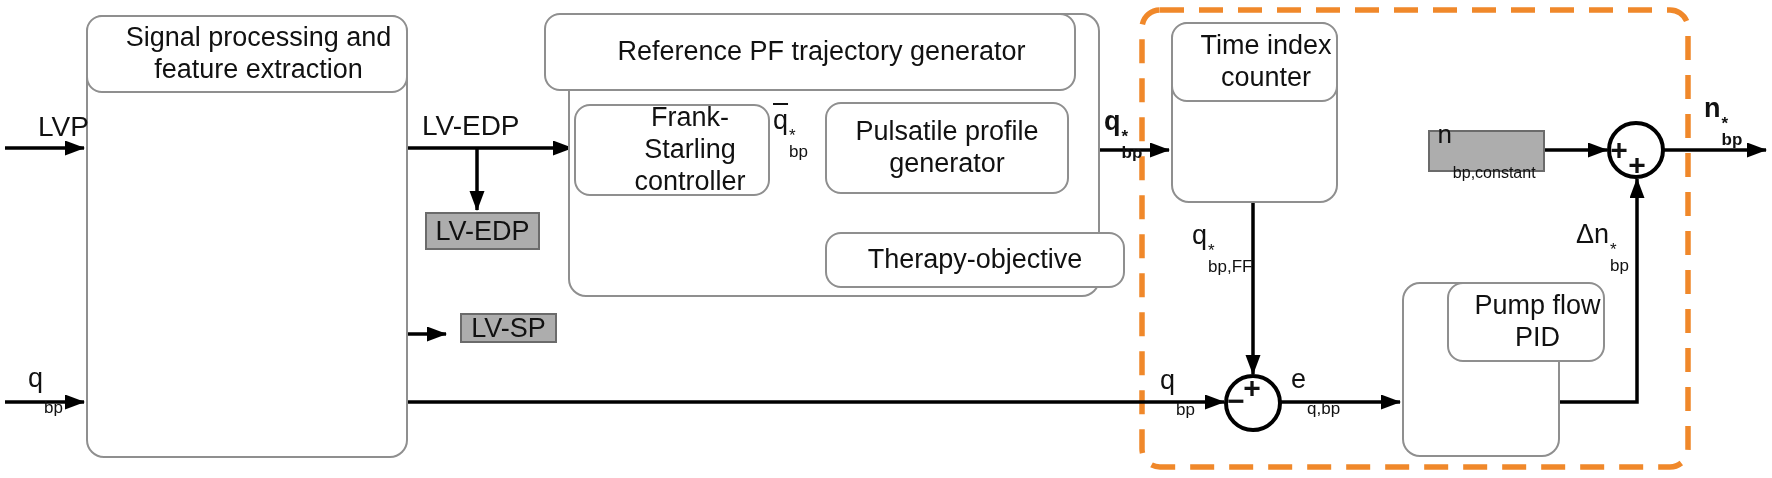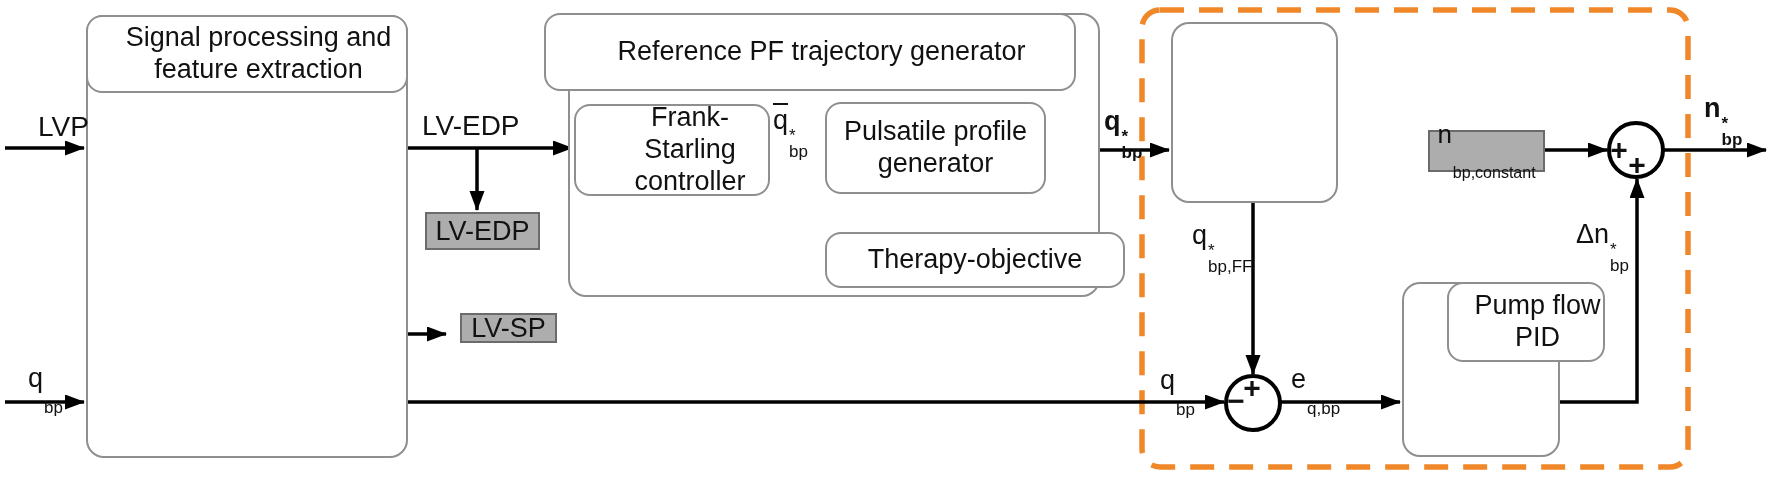--- a/index.html
+++ b/index.html
@@ -72,28 +72,31 @@
     <span>Signal processing and feature extraction</span>
   </div>
 
   <div class="box outer" style="left:568px;top:13px;width:532px;height:284px;"></div>
   <div class="box titlebox" style="left:544px;top:13px;width:532px;height:78px;">
     <span>Reference PF trajectory generator</span>
   </div>
   <div class="box" style="left:574px;top:104px;width:196px;height:92px;padding-left:36px;">
     <span>Frank-Starling controller</span>
   </div>
-  <div class="box" style="left:825px;top:102px;width:221px;height:92px;">
+  <div class="box" style="left:825px;top:102px;width:244px;height:92px;">
     <span>Pulsatile profile generator</span>
   </div>
   <div class="box" style="left:825px;top:232px;width:300px;height:56px;">
     <span>Therapy-objective</span>
   </div>
 
   <div class="box outer" style="left:1171px;top:22px;width:167px;height:181px;"></div>
+  <div class="box titlebox" style="left:1171px;top:22px;width:167px;height:80px;">
+    <span>Time index counter</span>
+  </div>
 
   <div class="box outer" style="left:1402px;top:282px;width:158px;height:175px;"></div>
   <div class="box titlebox" style="left:1447px;top:282px;width:158px;height:80px;">
     <span>Pump flow PID</span>
   </div>
 
   <div class="graybox" style="left:425px;top:212px;width:115px;height:38px;">
     <span>LV-EDP</span>
   </div>
   <div class="graybox" style="left:448px;top:313px;width:97px;height:30px;margin-left:12px;">

